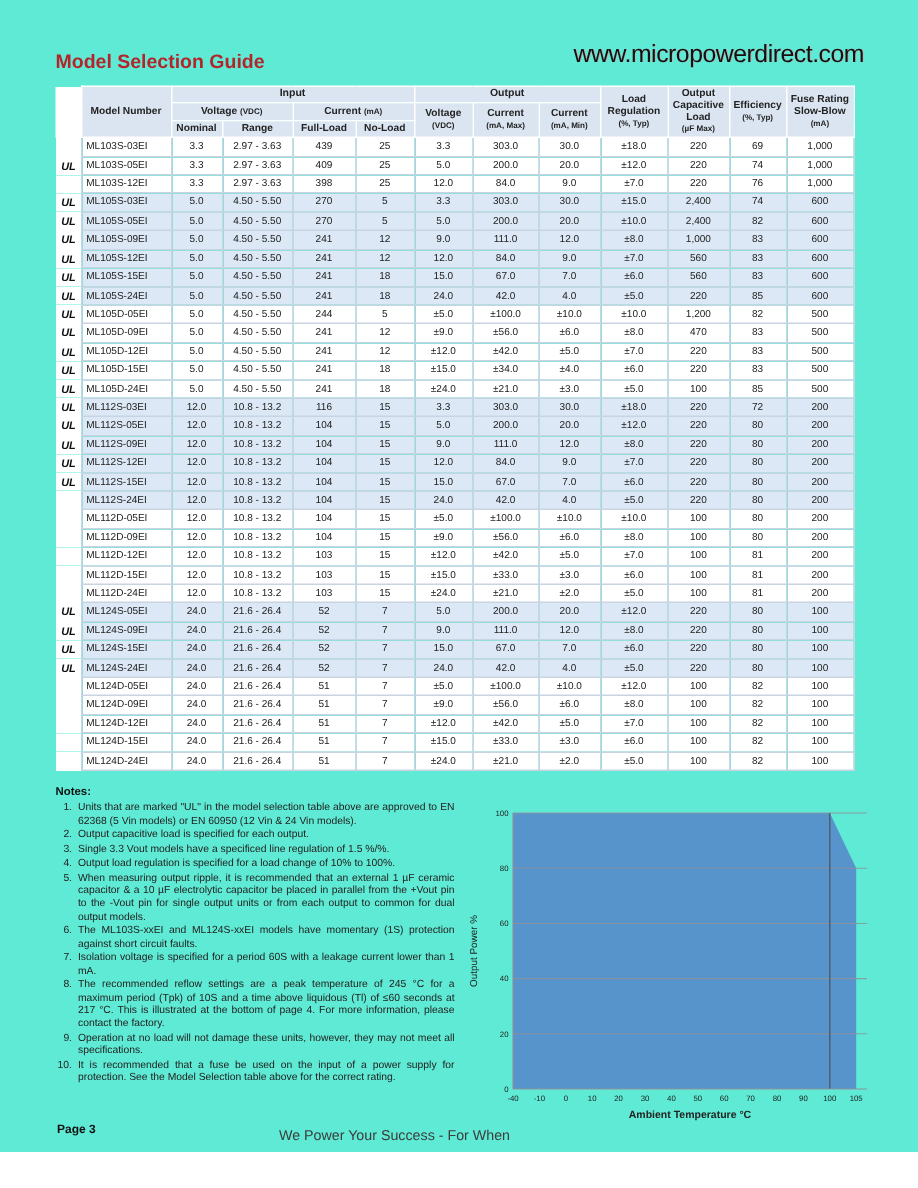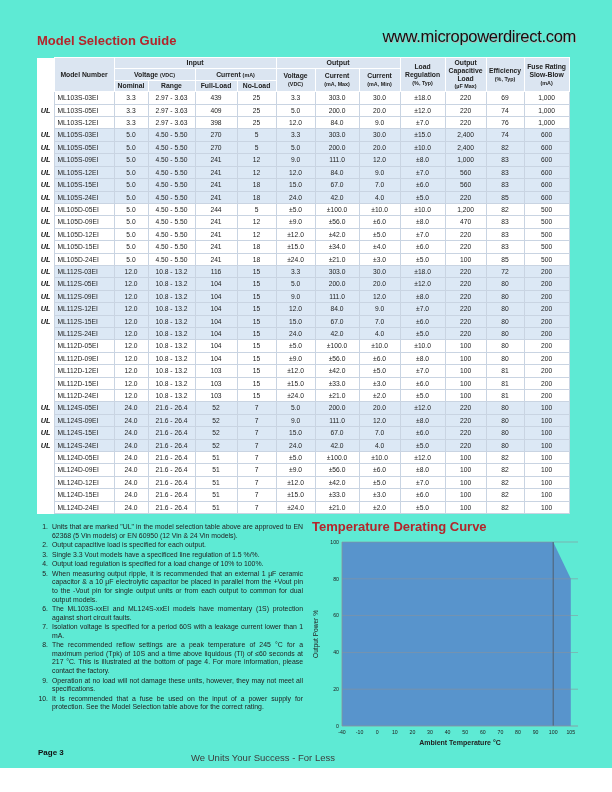--- a/index.html
+++ b/index.html
@@ -632,20 +632,21 @@
             <td>±5.0</td>
             <td>100</td>
             <td>82</td>
             <td>100</td>
           </tr>
         </tbody>
     </table>
   </div>
 
   <div class="notes">
+    <div class="notes-heading">Notes:</div>
     <div id="notes-list">
         <div class="note-item">
           <div class="note-num">1.</div>
           <div class="note-text">Units that are marked "UL" in the model selection table above are approved to EN 62368 (5 Vin models) or EN 60950 (12 Vin &amp; 24 Vin models).</div>
         </div>
         <div class="note-item">
           <div class="note-num">2.</div>
           <div class="note-text">Output capacitive load is specified for each output.</div>
         </div>
         <div class="note-item">
@@ -676,21 +677,20 @@
           <div class="note-num">9.</div>
           <div class="note-text">Operation at no load will not damage these units, however, they may not meet all specifications.</div>
         </div>
         <div class="note-item">
           <div class="note-num">10.</div>
           <div class="note-text">It is recommended that a fuse be used on the input of a power supply for protection. See the Model Selection table above for the correct rating.</div>
         </div>
       </div>
   </div>
 
-  <div class="chart-title">Temperature Derating Curve</div>
   <div class="chart-box">
     <svg id="derating-svg" width="296" height="214" viewBox="0 0 296 214">
         <polygon points="34,190 34,6 245.20000000000002,6 262.8,42.79999999999998 262.8,190" fill="#5894cc"></polygon>
         <line x1="34" y1="153.2" x2="270" y2="153.2" stroke="#8d9299" stroke-width="0.7" opacity="0.85"></line>
         <line x1="34" y1="116.39999999999999" x2="270" y2="116.39999999999999" stroke="#8d9299" stroke-width="0.7" opacity="0.85"></line>
         <line x1="34" y1="79.60000000000001" x2="270" y2="79.60000000000001" stroke="#8d9299" stroke-width="0.7" opacity="0.85"></line>
         <line x1="34" y1="42.79999999999998" x2="270" y2="42.79999999999998" stroke="#8d9299" stroke-width="0.7" opacity="0.85"></line>
         <line x1="34" y1="6" x2="270" y2="6" stroke="#8d9299" stroke-width="0.7" opacity="0.85"></line>
         <line x1="245.20000000000002" y1="6" x2="245.20000000000002" y2="190" stroke="#4d5258" stroke-width="0.8"></line>
         <line x1="34" y1="6" x2="34" y2="190" stroke="#8d9299" stroke-width="0.8"></line>
@@ -714,15 +714,15 @@
         <text x="210" y="198" text-anchor="middle" font-size="5.2" fill="#222">80</text>
         <text x="227.60000000000002" y="198" text-anchor="middle" font-size="5.2" fill="#222">90</text>
         <text x="245.20000000000002" y="198" text-anchor="middle" font-size="5.2" fill="#222">100</text>
         <text x="262.8" y="198" text-anchor="middle" font-size="5.2" fill="#222">105</text>
         <text x="10" y="98" text-anchor="middle" font-size="6.6" fill="#222" transform="rotate(-90 10 98)">Output Power %</text>
         <text x="152" y="209" text-anchor="middle" font-size="7" font-weight="bold" fill="#222">Ambient Temperature °C</text>
       </svg>
   </div>
 
   <div class="page-label">Page 3</div>
-  <div class="tagline">We Units Your Success - For Less</div>
+  <div class="tagline">We Power Your Success - For When</div>
 
 </div>
 
 </body></html>

